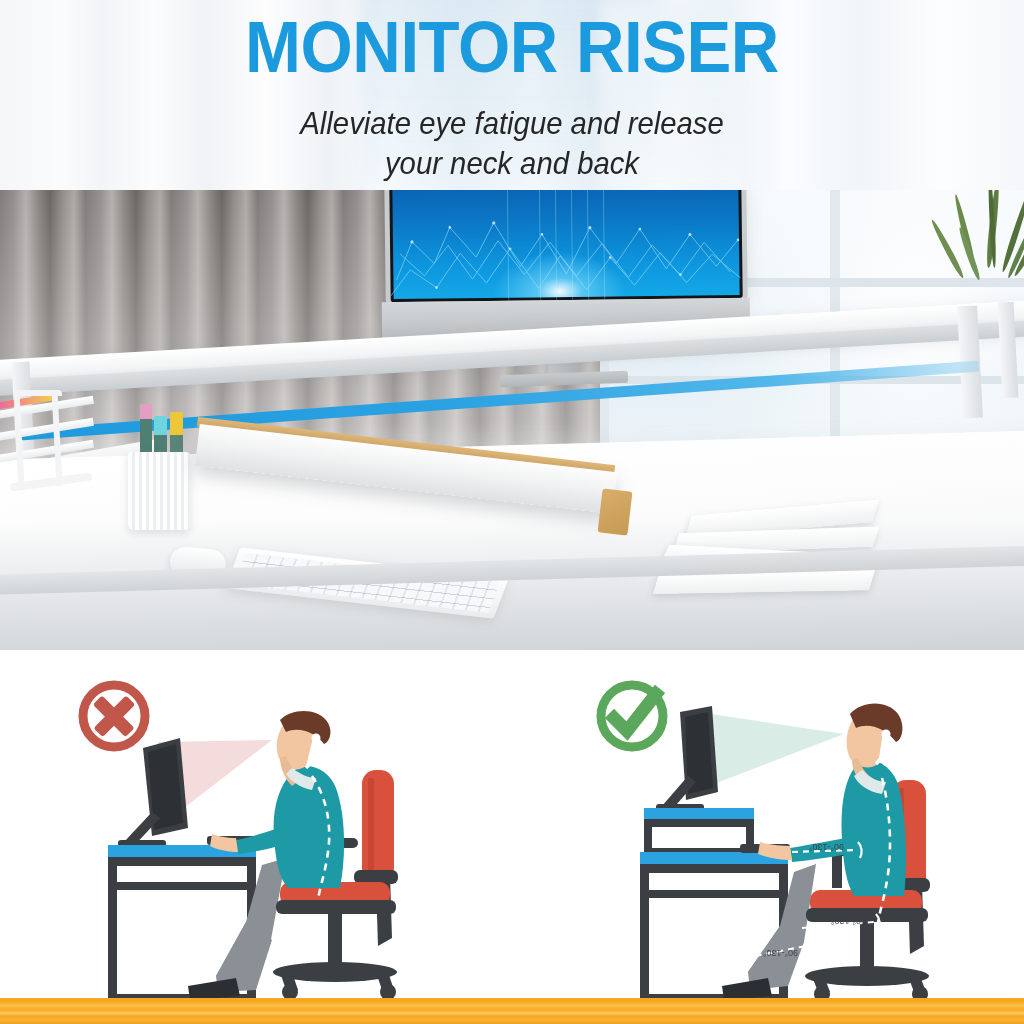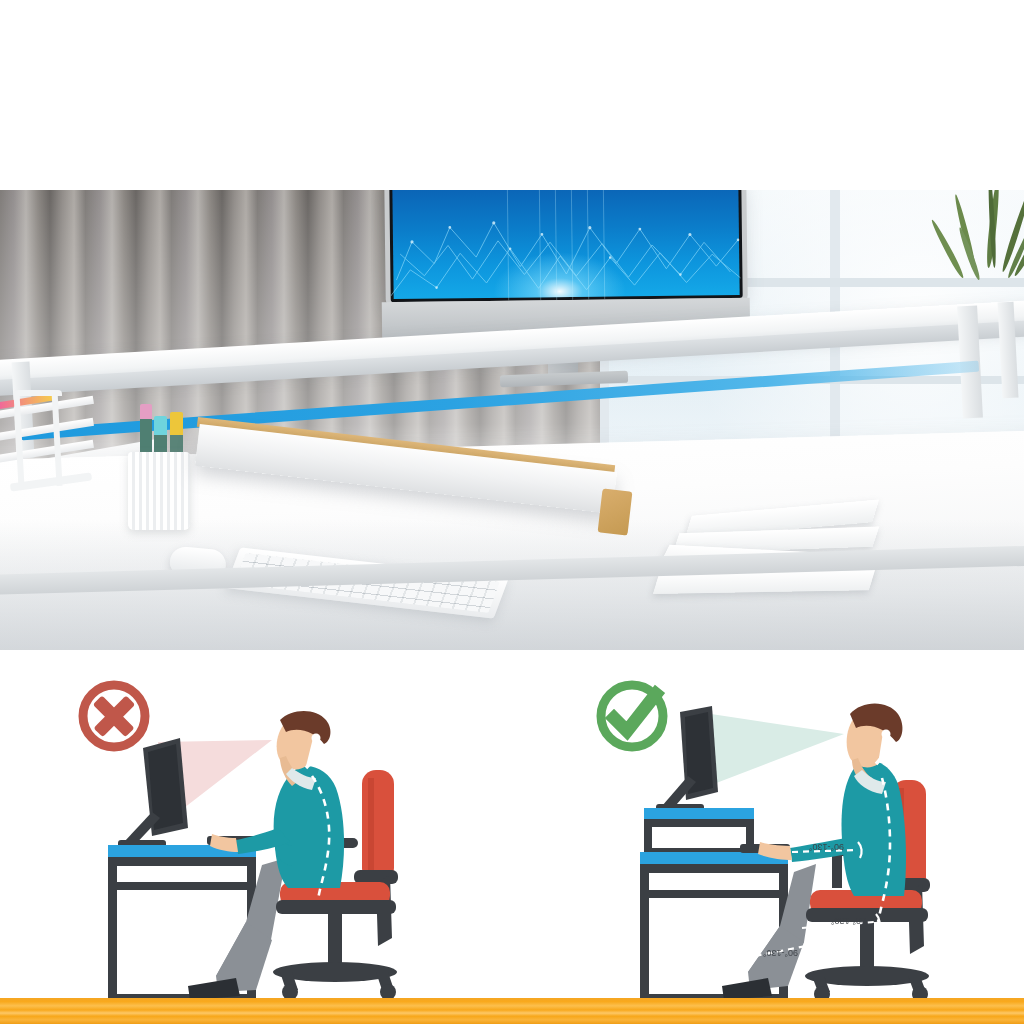--- a/index.html
+++ b/index.html
@@ -220,20 +220,29 @@
     background:linear-gradient(180deg,
       #f5a623 0%, #f9a91d 14%, #fcbf4d 30%, #f8a81c 46%,
       #fdc866 58%, #f7a71a 70%, #fab43a 84%, #f09e17 100%);
   }
 </style>
 </head>
 <body>
 
 <div id="page">
 
+  <div class="header">
+    <div class="hdr-ghost"></div>
+    <div class="hdr-ghost2"></div>
+    <div class="title">MONITOR RISER</div>
+    <div class="subtitle">
+      <div>Alleviate eye fatigue and release</div>
+      <div>your neck and back</div>
+    </div>
+  </div>
 
   <div class="photo">
 
     <div class="bg-wall"></div>
     <div class="bg-sky"></div>
     <div class="win-mullion-v" style="left:600px;top:0;width:9px;height:330px;"></div>
     <div class="win-mullion-v" style="left:830px;top:0;width:10px;height:330px;"></div>
     <div class="win-mullion-h" style="left:600px;top:88px;width:424px;height:9px;"></div>
     <div class="win-mullion-h" style="left:600px;top:186px;width:424px;height:8px;"></div>
 

